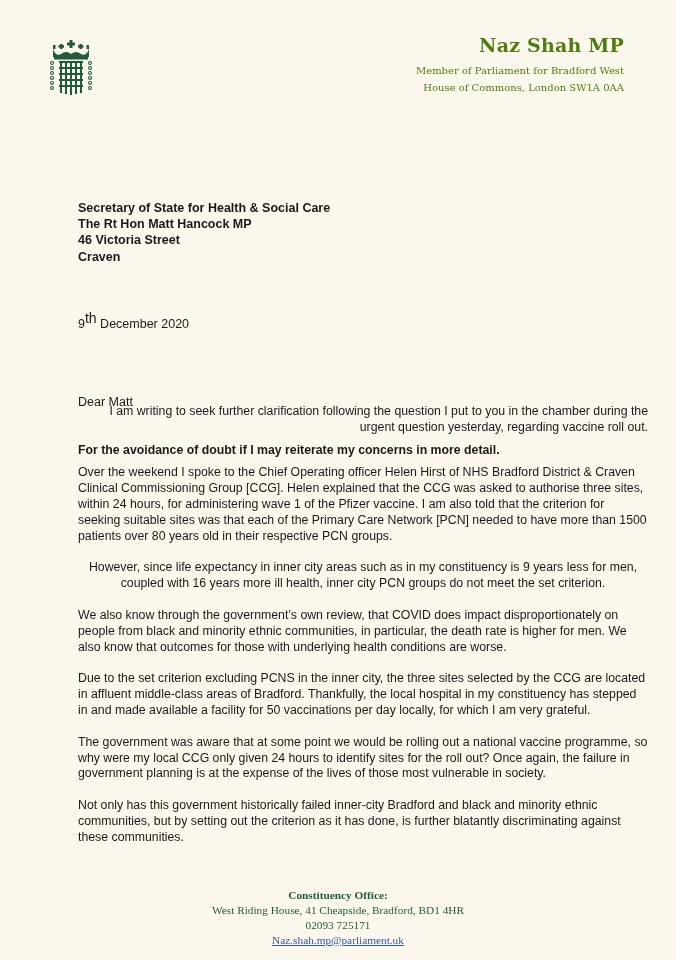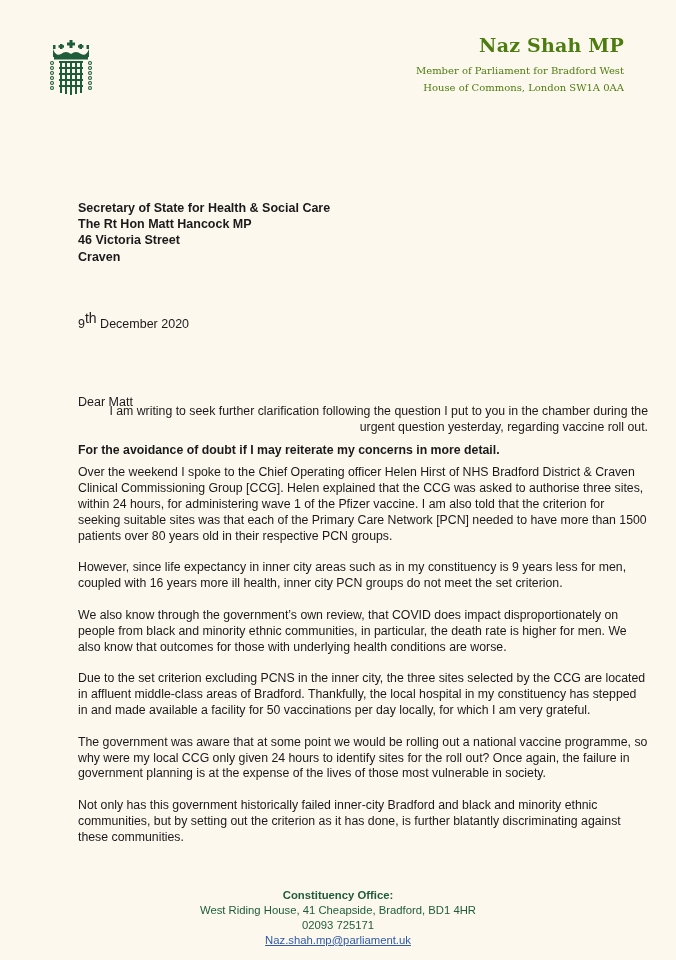--- a/index.html
+++ b/index.html
@@ -16,25 +16,25 @@
     .lh-line { font-size: 10px; line-height: 17px; }
     .recipient { position: absolute; left: 78px; top: 200px; font-weight: bold; font-size: 12.5px; line-height: 16.2px; }
     .date { position: absolute; left: 78px; top: 310px; font-size: 12.5px; }
     .date sup { font-size: 14px; }
     .salutation { position: absolute; left: 78px; top: 395px; font-size: 12.5px; }
     .body { position: absolute; left: 78px; top: 404px; width: 570px; font-size: 12.3px; line-height: 15.8px; }
     .body p { margin: 0; }
     .p1 { margin-bottom: 7px !important; text-align: right; }
     .p2 { margin-bottom: 7px !important; font-weight: bold; }
     .p3 { margin-bottom: 16px !important; }
-    .p4 { margin-bottom: 16px !important; }
+    .p4 { margin-bottom: 16px !important; text-align: center; }
     .p5 { margin-bottom: 16px !important; }
     .p6 { margin-bottom: 16px !important; }
     .p7 { margin-bottom: 16px !important; }
-    .footer { position: absolute; left: 0; right: 0; top: 888px; text-align: center; font-family: Liberation Sans, sans-serif; color: #1f5c3a; font-size: 11.3px; line-height: 15px; }
+    .footer { position: absolute; left: 0; right: 0; top: 888px; text-align: center; font-family: Liberation Serif, serif; color: #1f5c3a; font-size: 11.3px; line-height: 15px; }
     .footer .f-title { font-weight: bold; }
     .footer a { color: #2f5aa8; text-decoration: underline; }
   </style>
 </head>
 <body>
 
 <svg class="logo" viewBox="0 0 46 58">
   <g fill="#1f5c3a">
 
     <rect x="21.5" y="0" width="3" height="8"></rect>

